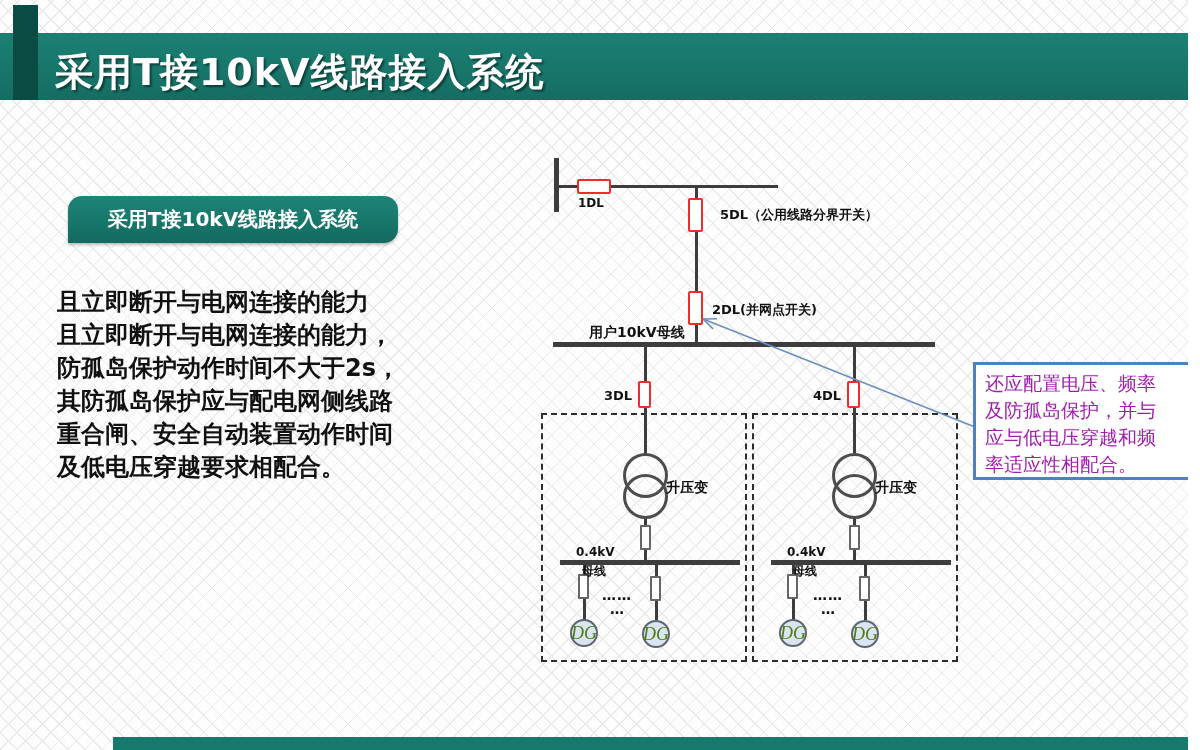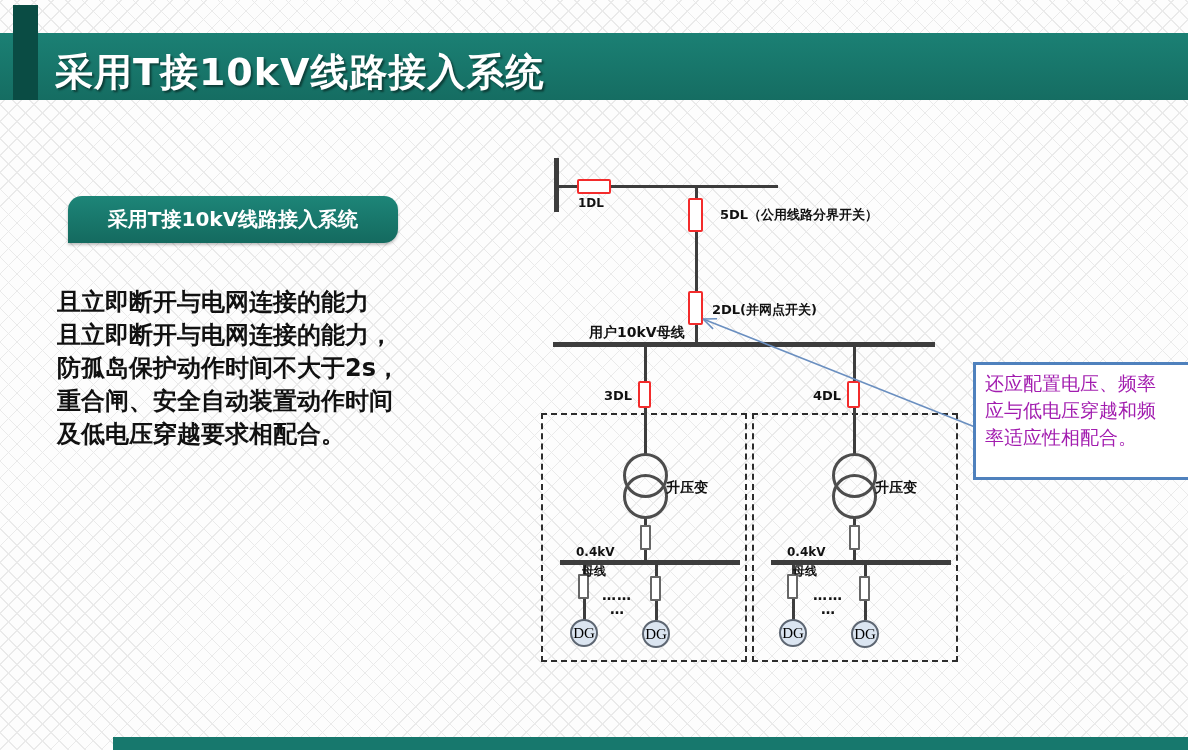--- a/index.html
+++ b/index.html
@@ -29,21 +29,21 @@
   .vline{background:#3d3d3d;width:3px;z-index:1;}
   .busbar{background:#3d3d3d;z-index:1;}
   .breaker-red{background:#fff;border:2px solid #f32b2b;border-radius:2px;z-index:2;box-sizing:border-box;}
   .breaker-gray{background:#fff;border:2px solid #666;border-radius:1px;z-index:2;box-sizing:border-box;}
   .dlabel{font-size:13px;font-weight:700;color:#111;white-space:nowrap;z-index:3;}
   .slabel{font-size:12px;font-weight:700;color:#111;white-space:nowrap;z-index:3;}
   .unit-box{border:2px dashed #2d2d2d;background:transparent;z-index:0;box-sizing:border-box;}
   .tcircle{width:45px;height:45px;border:3px solid #4d4d4d;border-radius:50%;box-sizing:border-box;background:transparent;z-index:2;}
   .dg{width:28px;height:28px;border:2px solid #5d6672;border-radius:50%;background:#dbe5f1;box-sizing:border-box;
       display:flex;align-items:center;justify-content:center;z-index:2;
-      font-family:"Liberation Serif","DejaVu Serif",serif;font-size:15px;color:#000000;}
+      font-family:"Liberation Serif","DejaVu Serif",serif;font-size:18px;color:#4d7c0f;font-style:italic;}
   .dots{font-size:14px;font-weight:700;color:#111;z-index:3;letter-spacing:1px;}
   
   .callout{left:973px;top:362px;width:224px;height:118px;background:#fff;border:3px solid #4f81bd;box-sizing:border-box;
     padding:5px 9px;z-index:6;}
   .callout div{color:#a21caf;font-size:19px;line-height:27px;white-space:nowrap;}
   
   .overlay{left:0;top:0;width:1200px;height:750px;pointer-events:none;z-index:5;}
   
   .bottom-bar{left:113px;top:737px;width:1087px;height:13px;background:#17786d;z-index:2;}
 </style>
@@ -57,20 +57,21 @@
   <div class="abs slide-title">采用T接10kV线路接入系统</div>
 
   <div class="abs badge">
     <span>采用T接10kV线路接入系统</span>
   </div>
 
   <div class="abs body-text">
     <div>且立即断开与电网连接的能力</div>
     <div>且立即断开与电网连接的能力，</div>
     <div>防孤岛保护动作时间不大于2s，</div>
+    <div>其防孤岛保护应与配电网侧线路</div>
     <div>重合闸、安全自动装置动作时间</div>
     <div>及低电压穿越要求相配合。</div>
   </div>
 
   <div class="abs busbar" style="left:554px;top:158px;width:5px;height:54px;"></div>
 
   <div class="abs hline" style="left:556px;top:185px;width:222px;"></div>
 
   <div class="abs breaker-red" style="left:577px;top:179px;width:34px;height:15px;"></div>
   <div class="abs slabel" style="left:578px;top:196px;">1DL</div>
@@ -147,19 +148,20 @@
   <div class="abs dots" style="left:821px;top:601px;">…</div>
 
   <svg class="abs overlay" viewBox="0 0 1200 750">
     <line x1="975" y1="427" x2="703" y2="319" stroke="#6a8fc0" stroke-width="1.6"></line>
     <line x1="703" y1="319" x2="713.1" y2="328.9" stroke="#6a8fc0" stroke-width="1.6"></line>
     <line x1="703" y1="319" x2="717.1" y2="318.7" stroke="#6a8fc0" stroke-width="1.6"></line>
   </svg>
 
   <div class="abs callout">
     <div>还应配置电压、频率</div>
+    <div>及防孤岛保护，并与</div>
     <div>应与低电压穿越和频</div>
     <div>率适应性相配合。</div>
   </div>
 
   <div class="abs bottom-bar"></div>
 
 </div>
 
 </body></html>

